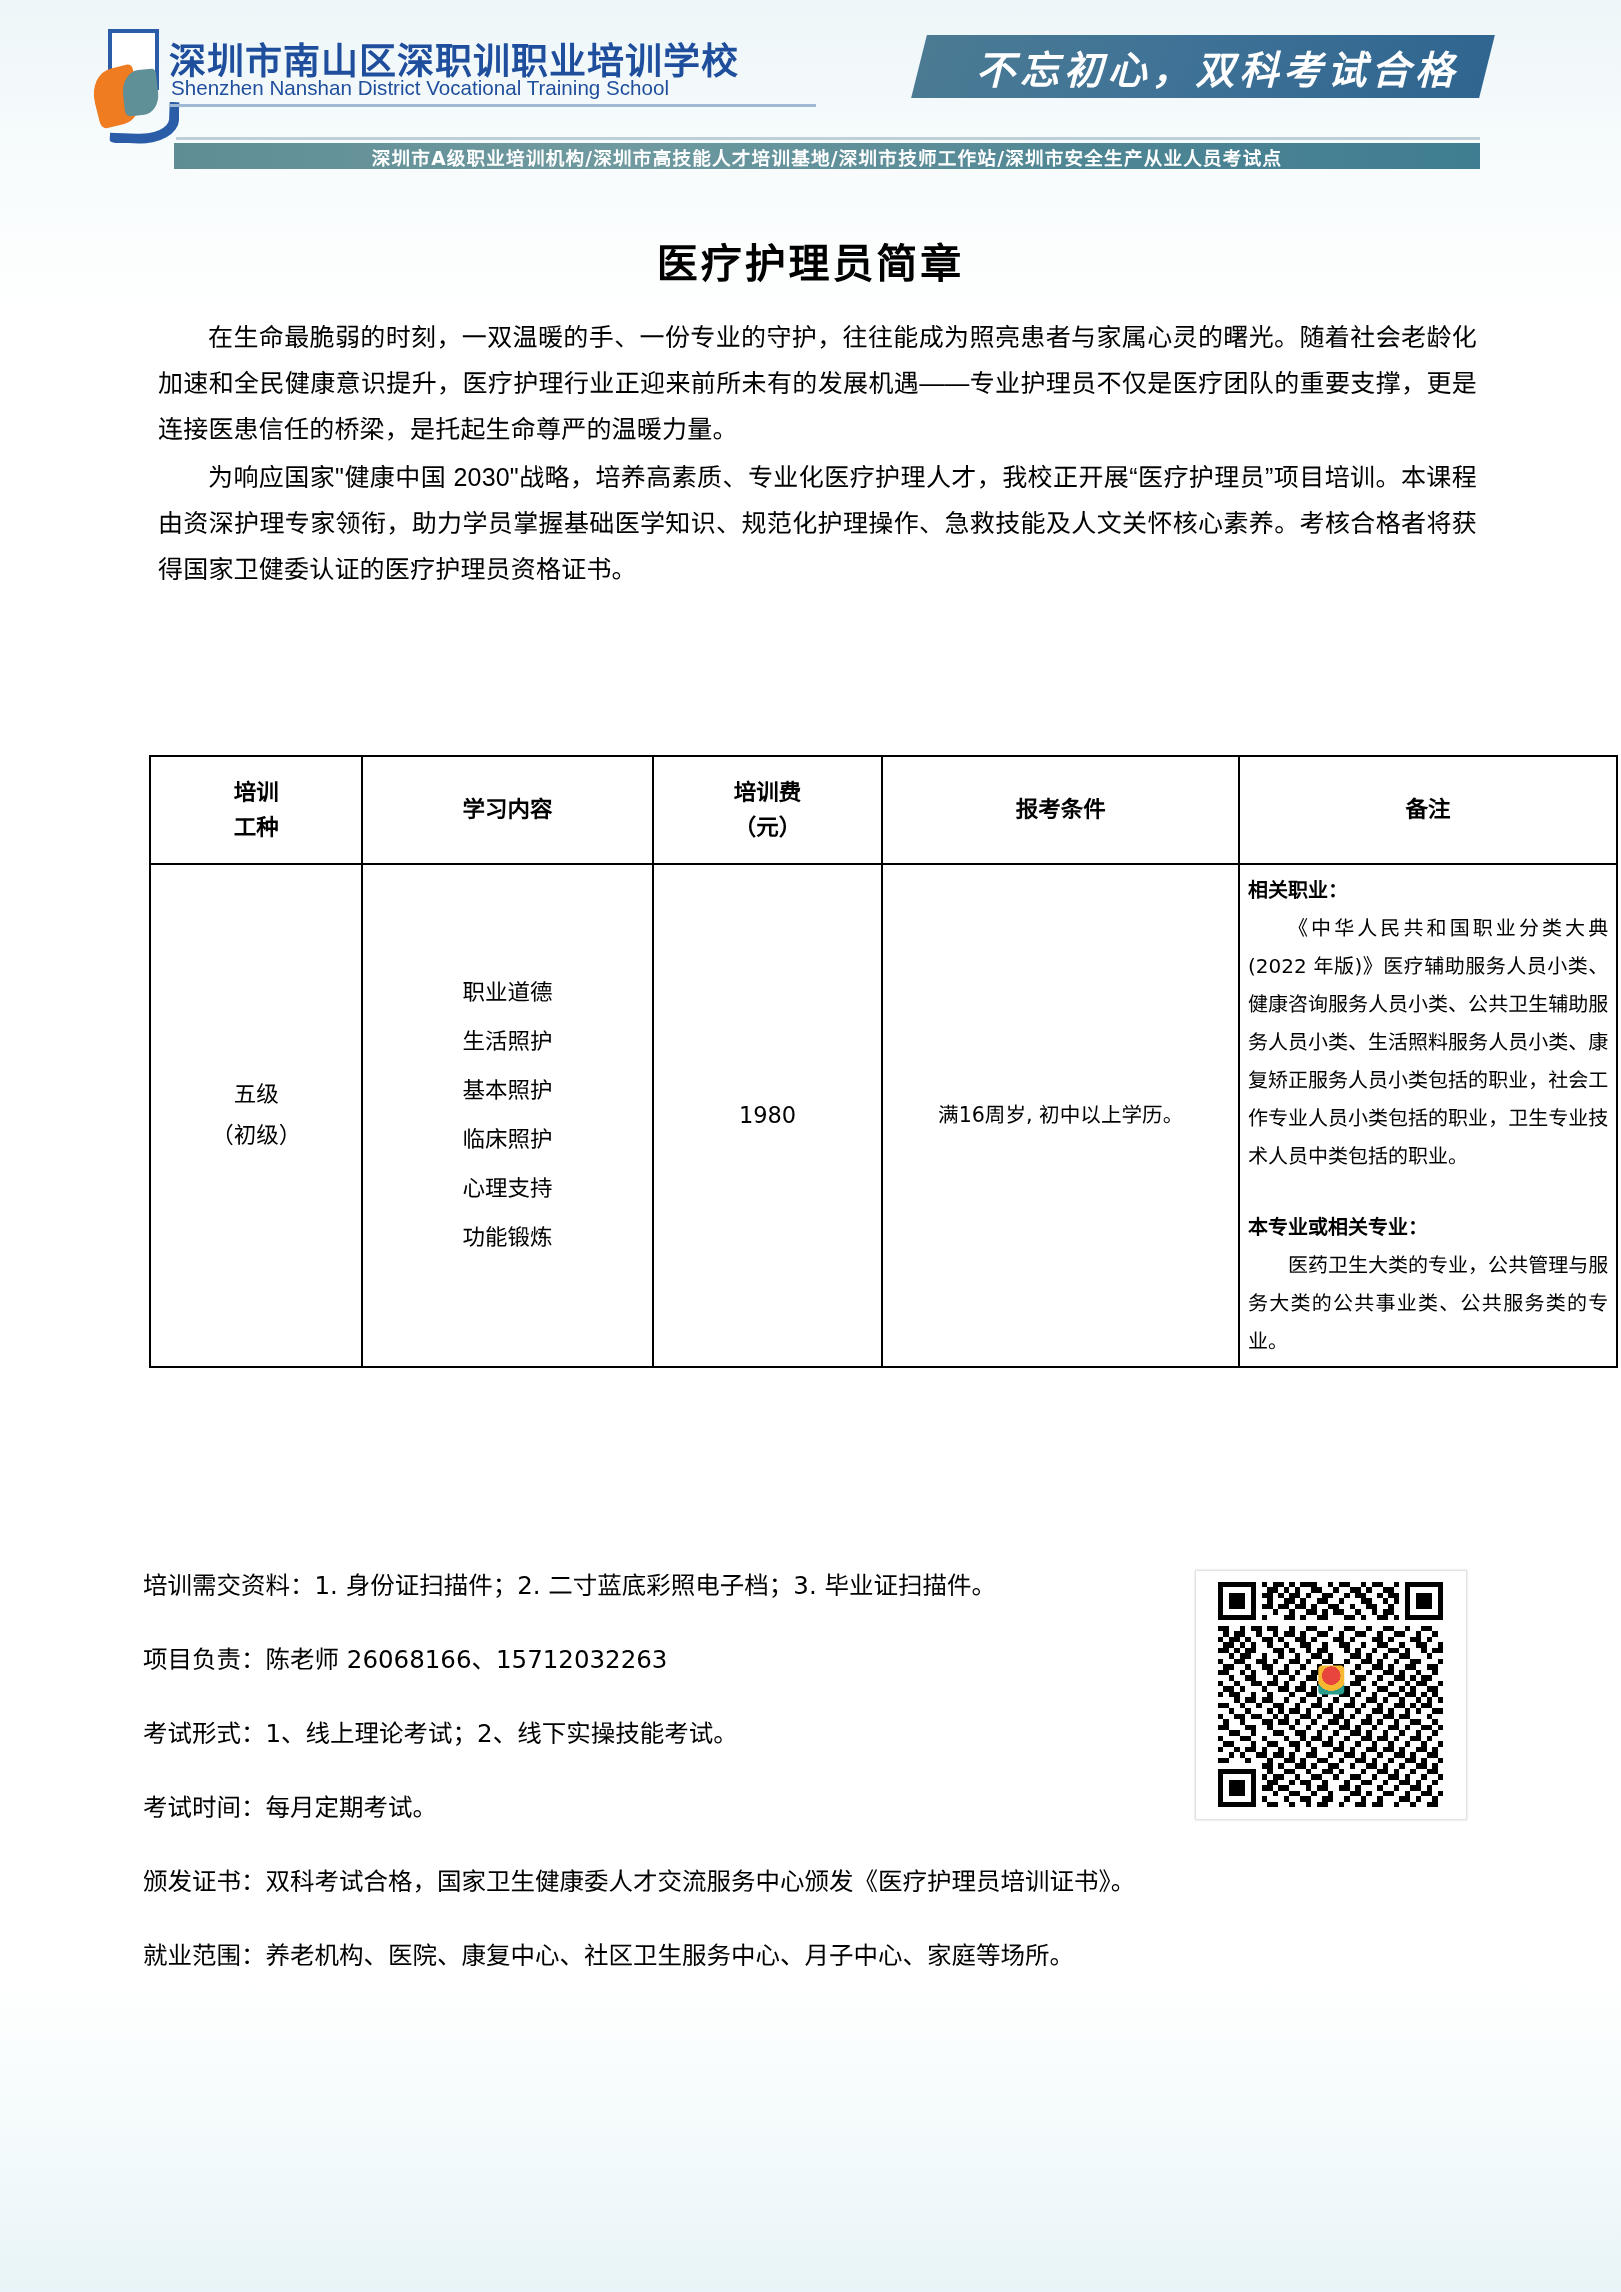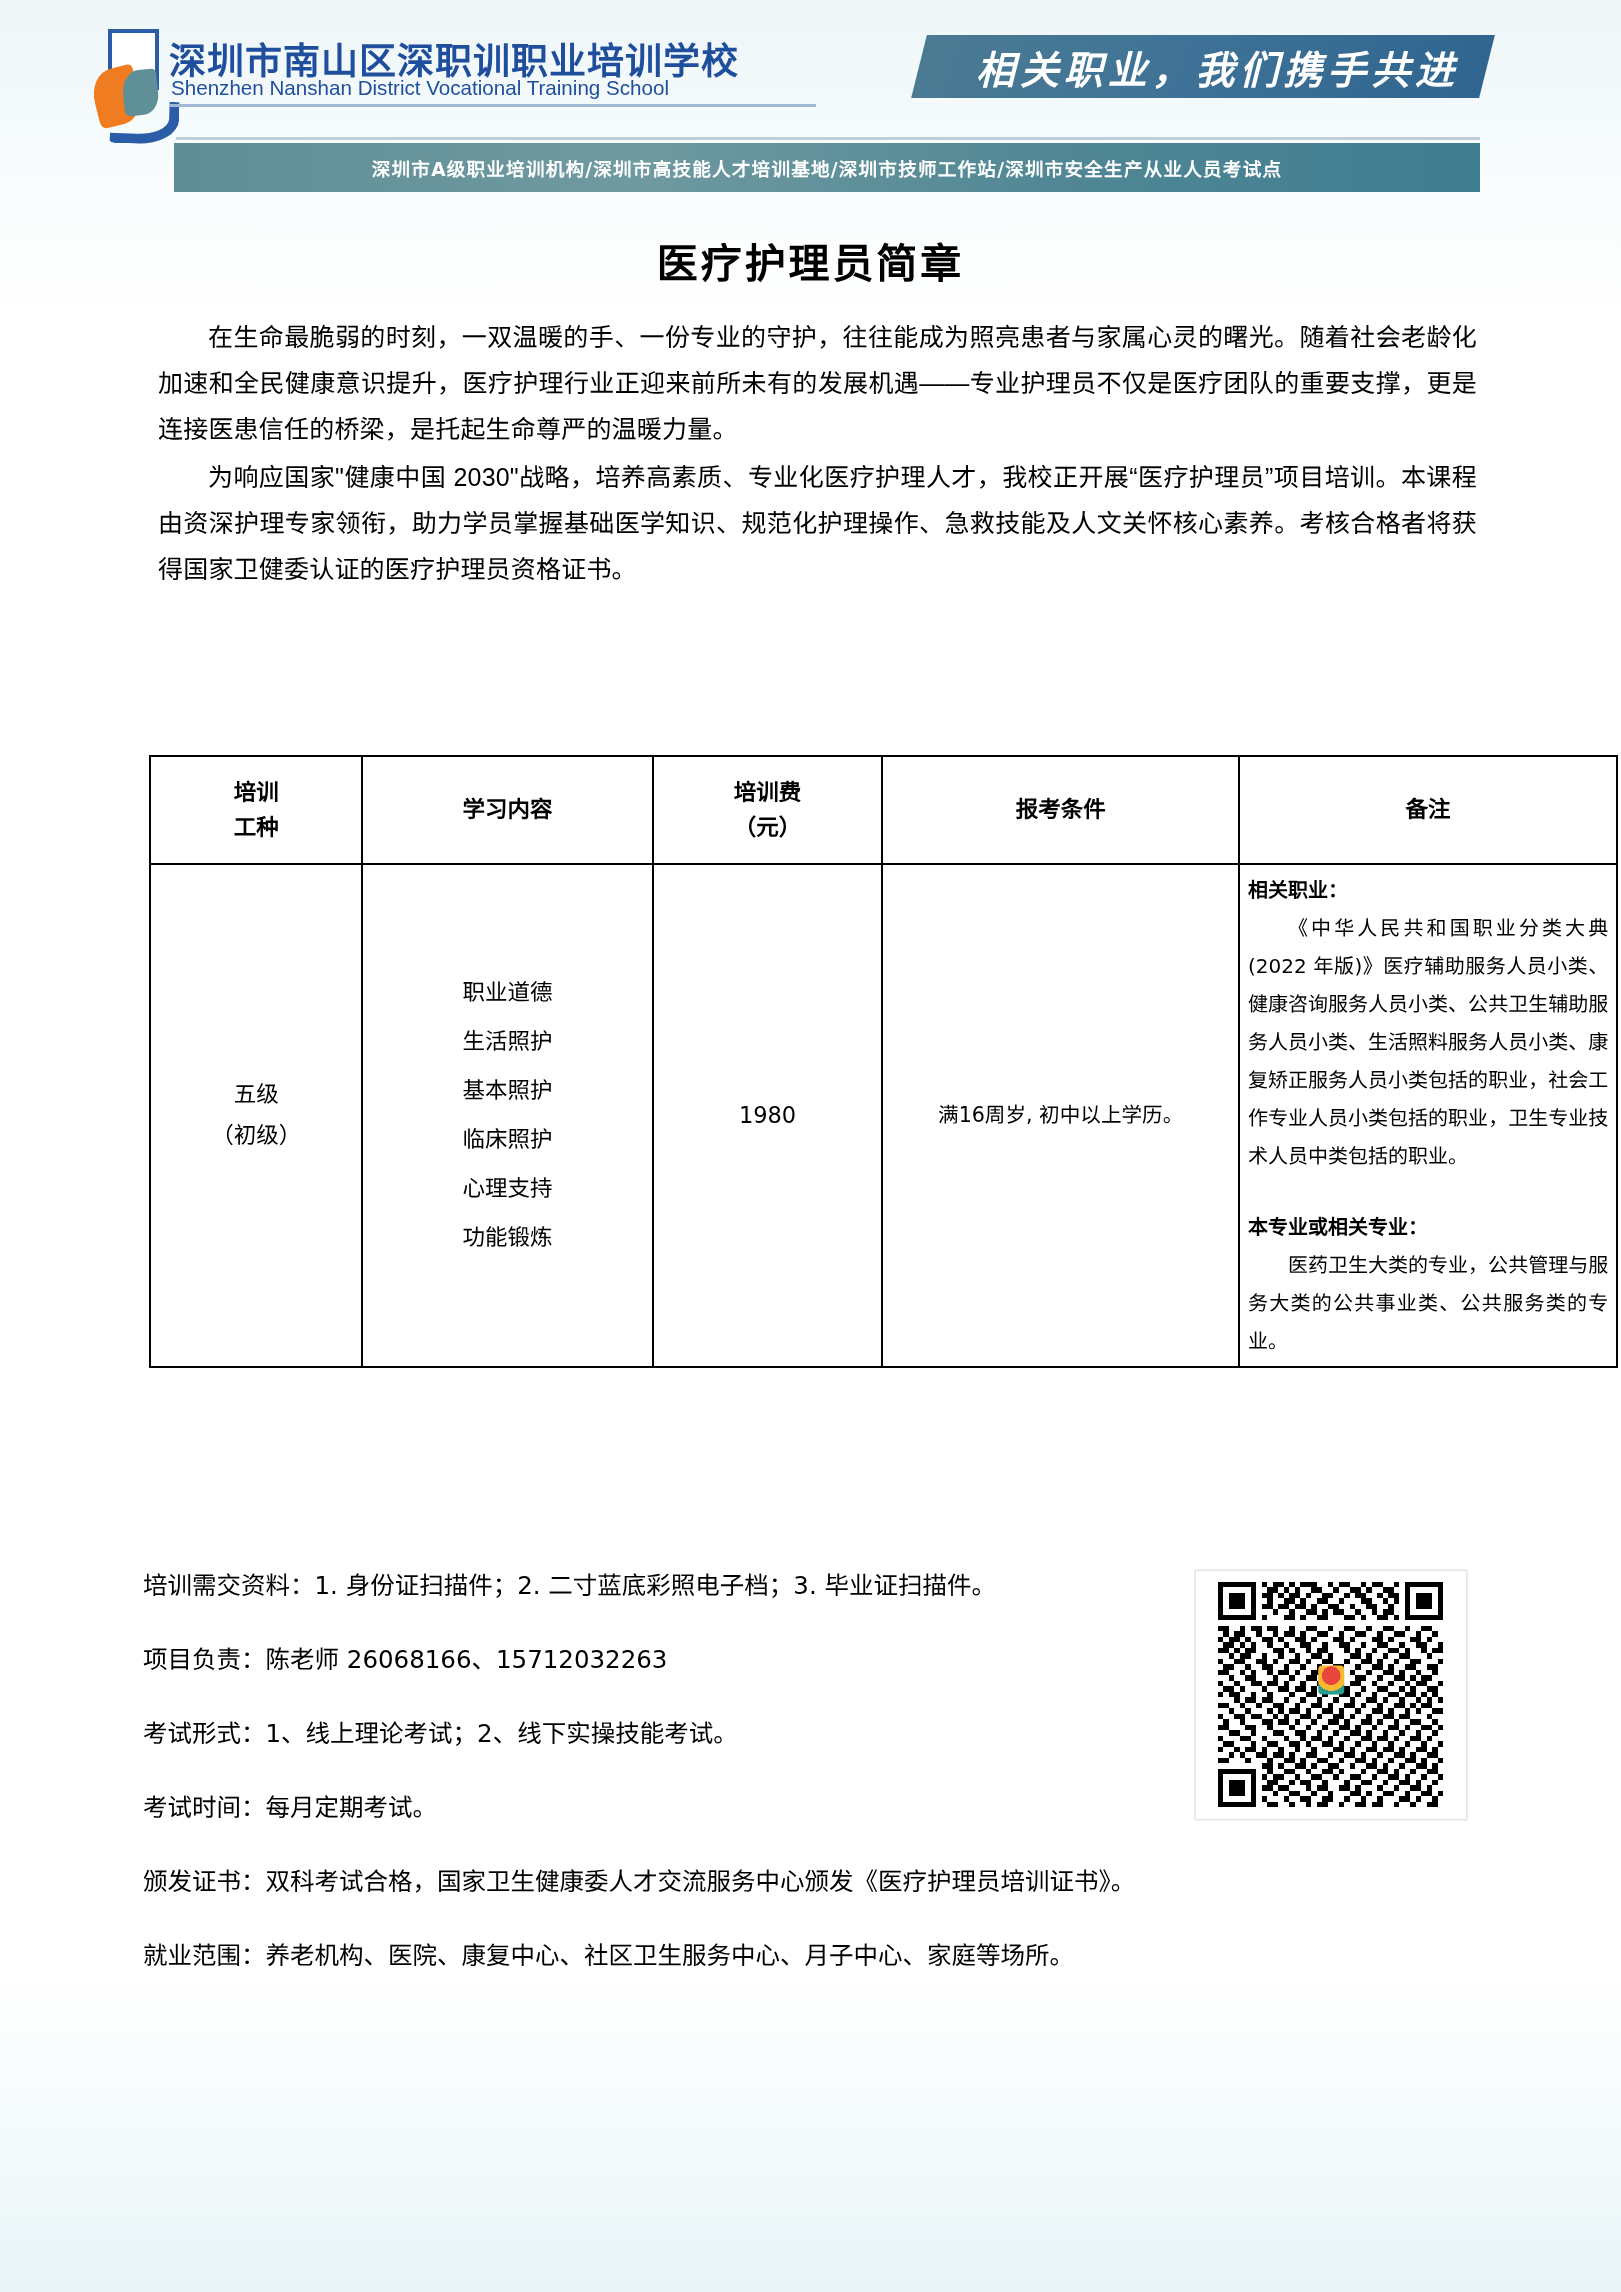--- a/index.html
+++ b/index.html
@@ -121,21 +121,21 @@
 
   .subbanner {
     position: absolute;
     left: 176px; top: 137px;
     width: 1304px; height: 2.9px;
     background: #bfcfd8;
   }
   .cert-band {
     position: absolute;
     left: 174px; top: 143px;
-    width: 1306px; height: 49px;
+    width: 1306px; height: 26px;
     background: linear-gradient(90deg, #5e8e94 0%, #6f9aa0 35%, #4f8694 70%, #3f7d92 100%);
     display: flex;
     align-items: center;
     justify-content: center;
   }
   .cert-band span {
     color: #ffffff;
     font-size: 18.6px;
     letter-spacing: 1.2px;
     font-weight: bold;
@@ -292,21 +292,21 @@
       <div class="leaf-orange"></div>
       <div class="leaf-teal"></div>
       <div class="swoosh"></div>
     </div>
 
     <div class="school-name-cn">深圳市南山区深职训职业培训学校</div>
     <div class="school-name-en">Shenzhen Nanshan District Vocational Training School</div>
     <div class="name-underline"></div>
 
     <div class="slogan-band"></div>
-    <div class="slogan-text">相关职业，我们携手共进</div>
+    <div class="slogan-text">不忘初心，双科考试合格</div>
 
     <div class="subbanner"></div>
     <div class="cert-band">
       <span>深圳市A级职业培训机构/深圳市高技能人才培训基地/深圳市技师工作站/深圳市安全生产从业人员考试点</span>
     </div>
   </div>
 
   <div class="doc-title">医疗护理员简章</div>
 
   <div class="body-copy">

